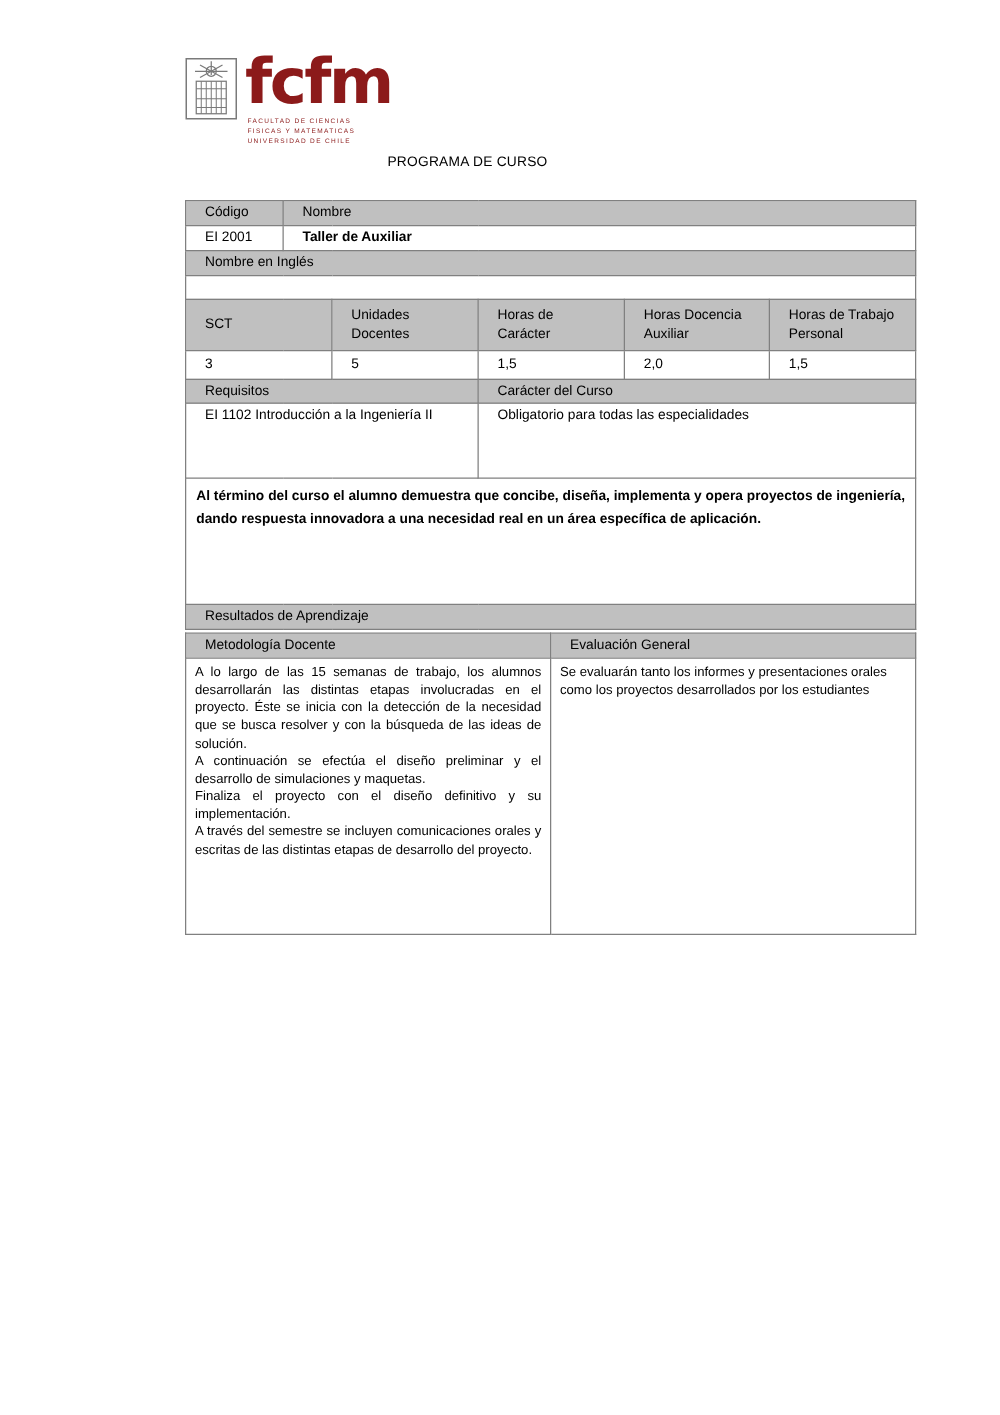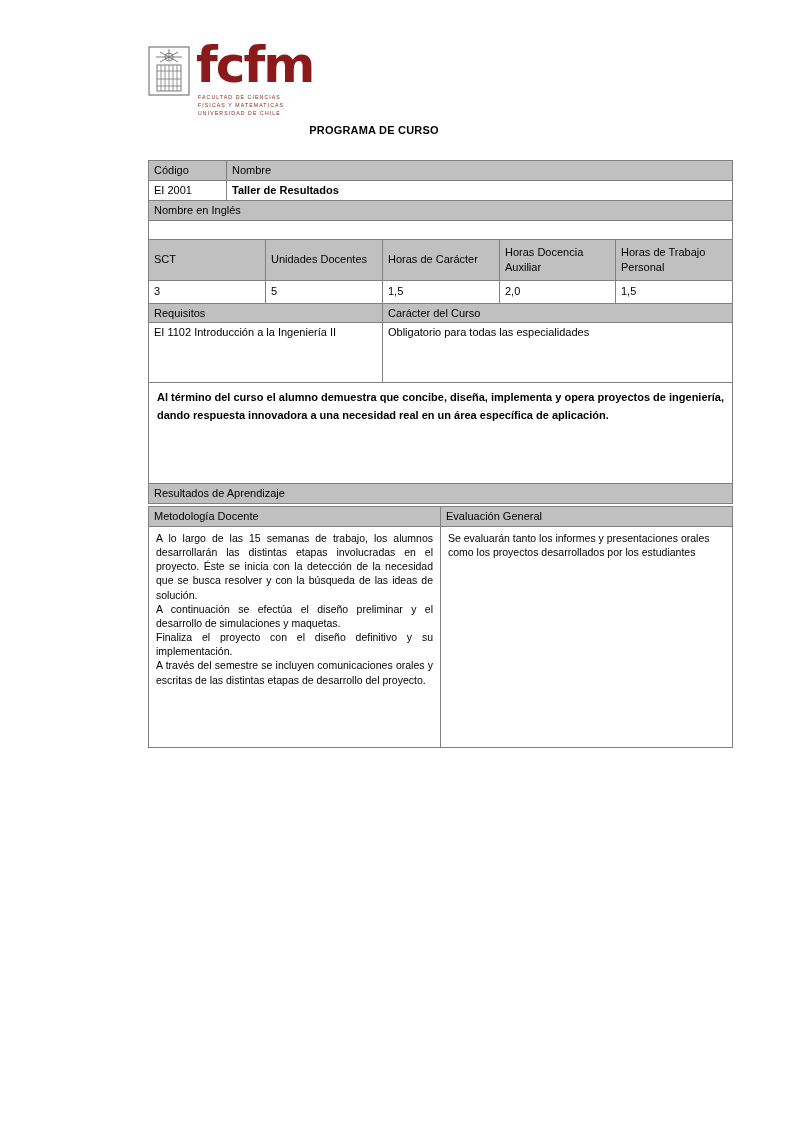--- a/index.html
+++ b/index.html
@@ -61,34 +61,34 @@
   }
 
   
   .doc-title {
     position: absolute;
     left: 0;
     top: 124px;
     width: 668px;
     text-align: center;
     font-size: 11px;
-    font-weight: bold;
+    font-weight: normal;
     letter-spacing: 0.2px;
   }
 
   
   .tbl {
     position: absolute;
     border-collapse: collapse;
     table-layout: fixed;
     font-size: 11px;
   }
   .tbl td {
     border: 1px solid #808080;
-    padding: 2px 5px;
+    padding: 2px 15px;
     vertical-align: top;
     line-height: 1.35;
   }
   .grey {
     background: #c0c0c0;
   }
   .c { text-align: left; }
   .b { font-weight: bold; }
   .just { text-align: justify; }
 
@@ -141,21 +141,21 @@
       <col style="width:116px">
       <col style="width:117px">
     </colgroup>
     <tbody>
       <tr>
         <td class="grey cell-pad-sm">Código</td>
         <td class="grey cell-pad-sm" colspan="5">Nombre</td>
       </tr>
       <tr>
         <td class="c cell-pad-sm">EI 2001</td>
-        <td class="c b cell-pad-sm" colspan="5">Taller de Resultados</td>
+        <td class="c b cell-pad-sm" colspan="5">Taller de Auxiliar</td>
       </tr>
       <tr>
         <td class="grey cell-pad-sm" colspan="6">Nombre en Inglés</td>
       </tr>
       <tr>
         <td class="cell-pad-sm" colspan="6" style="height:14px"></td>
       </tr>
       <tr>
         <td class="grey c" colspan="2" style="height:36px;vertical-align:middle">SCT</td>
         <td class="grey c" style="vertical-align:middle">Unidades Docentes</td>

